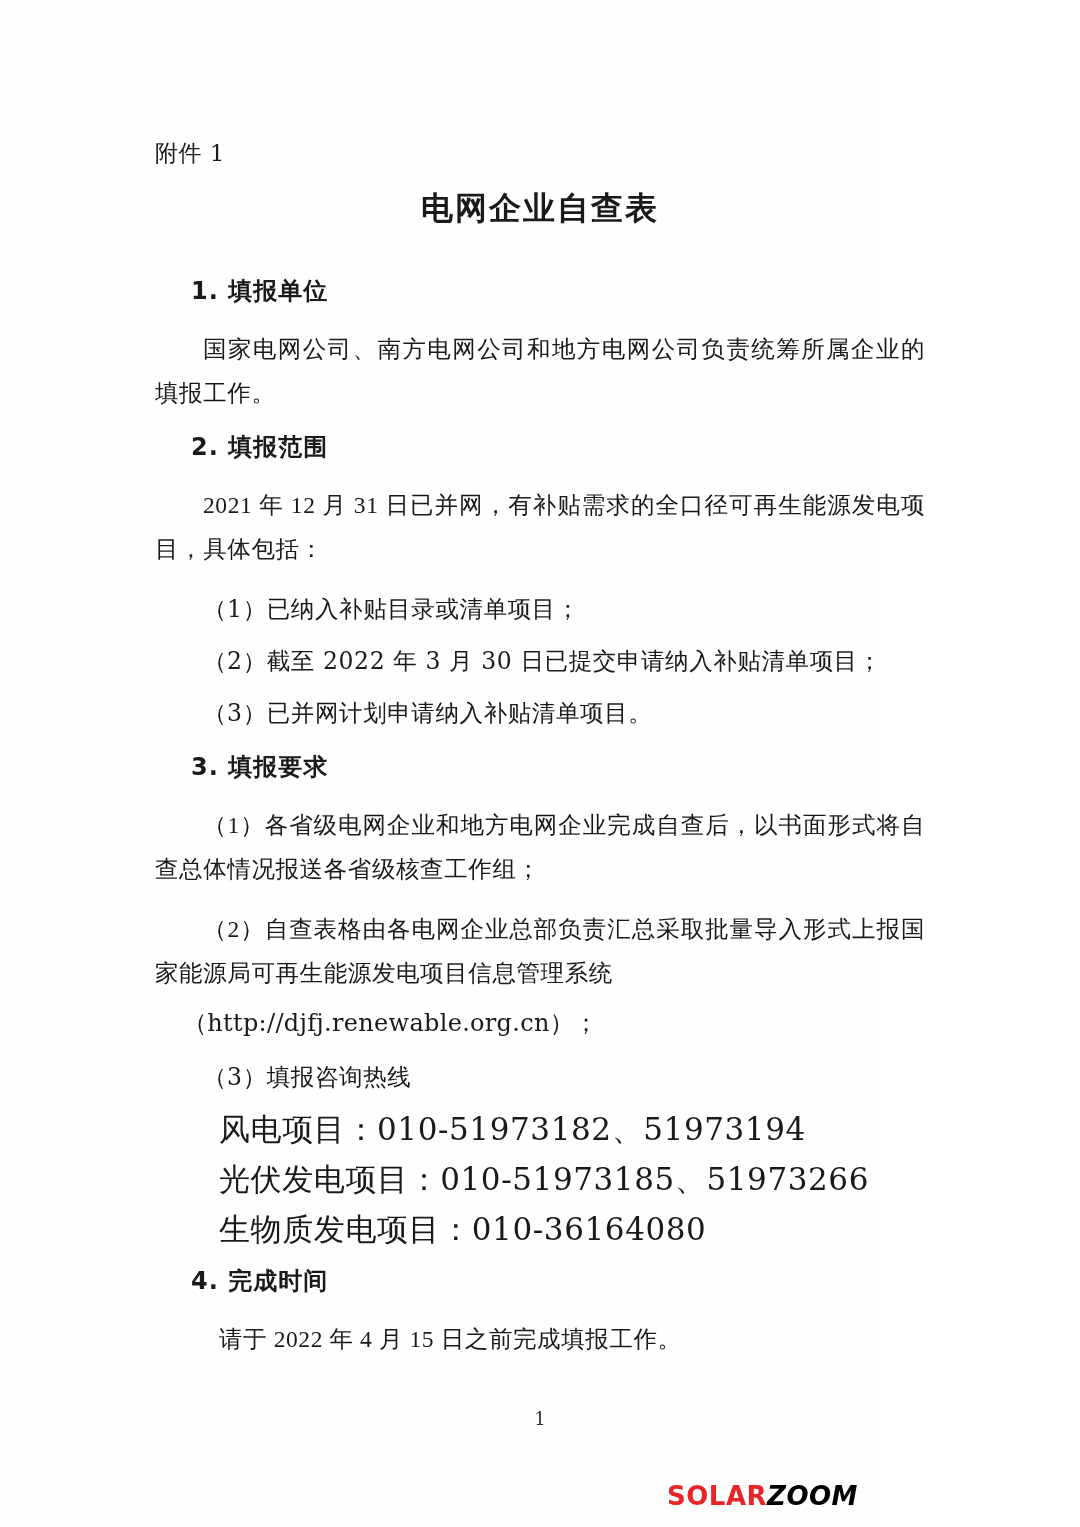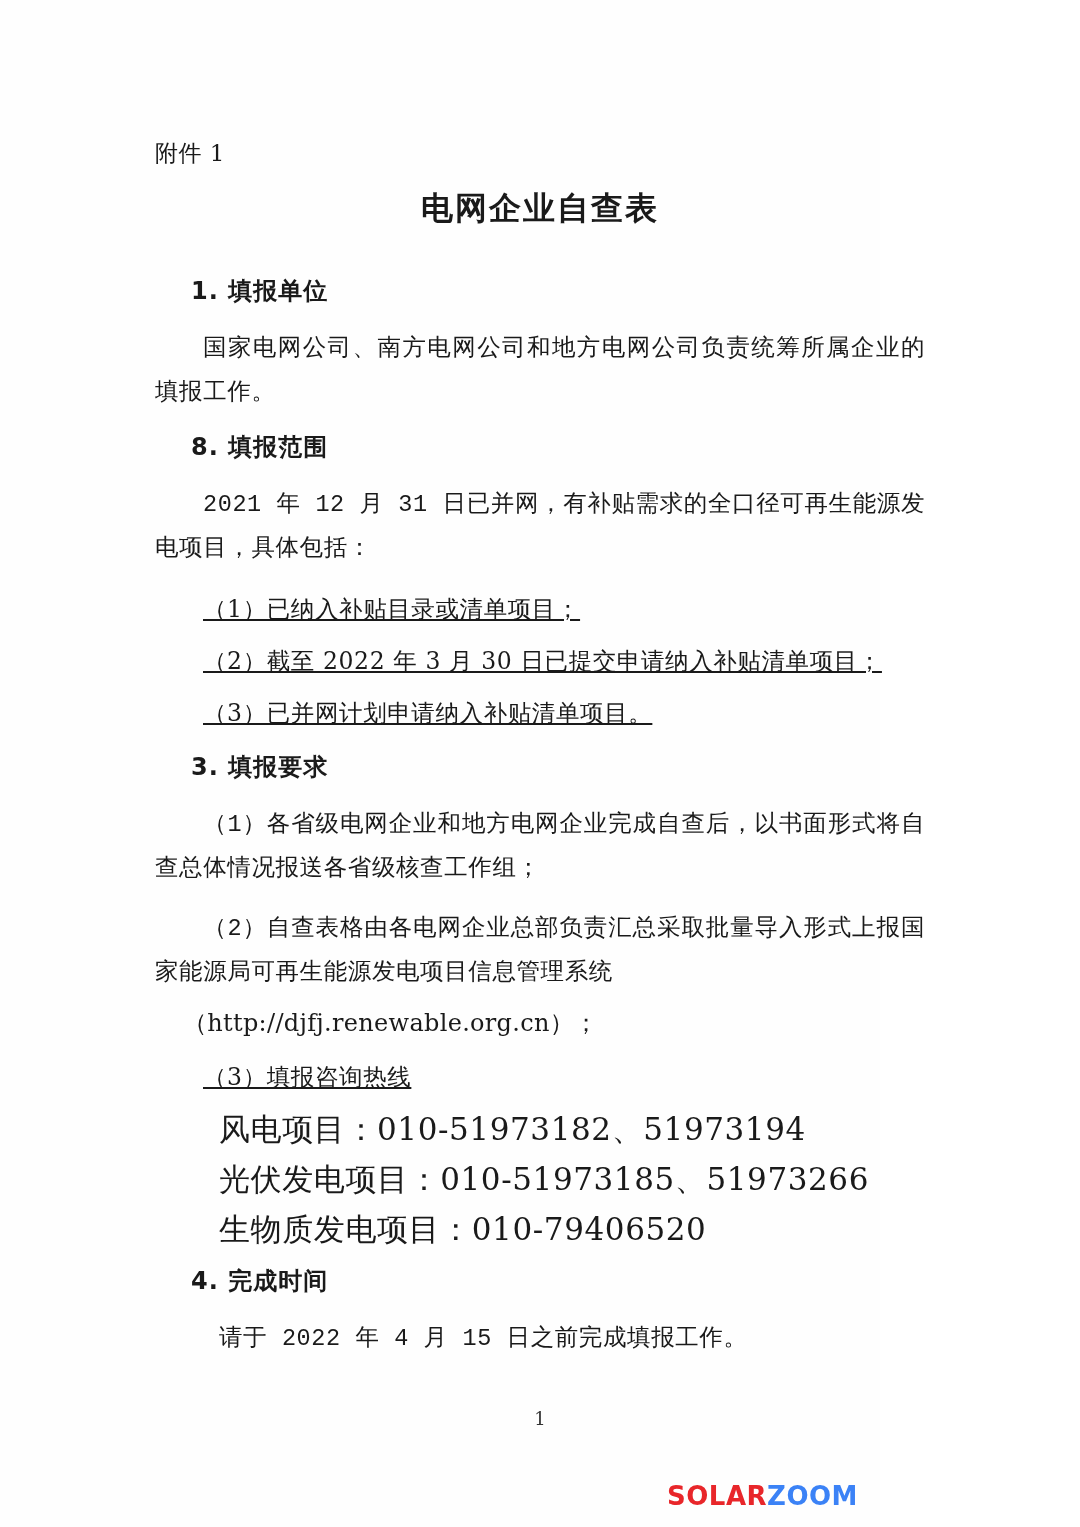--- a/index.html
+++ b/index.html
@@ -58,36 +58,35 @@
     letter-spacing: 1px;
     font-family: "DejaVu Sans", sans-serif;
   }
   .para {
     font-size: 23.5px;
     line-height: 44px;
     margin: 0 0 16px 0;
     text-indent: 48px;
     text-align: justify;
     letter-spacing: 0.6px;
-    font-family: Liberation Mono, monospace;
+    font-family: Liberation Serif, serif;
   }
   .para.tight {
     margin-bottom: 6px;
   }
   .para.noindent {
     text-indent: 0;
   }
   .item {
     font-size: 23.5px;
     line-height: 44px;
     margin: 0 0 8px 0;
     text-indent: 48px;
     letter-spacing: 0.6px;
     font-family: "DejaVu Serif", serif;
-    text-decoration: underline;
   }
   .subline {
     font-size: 31px;
     line-height: 44px;
     margin: 0 0 6px 0;
     padding-left: 64px;
     letter-spacing: 0.6px;
     font-family: "DejaVu Serif", serif;
   }
   .url-line {
@@ -113,53 +112,53 @@
     position: absolute;
     right: 22px;
     bottom: 16px;
     font-family: "DejaVu Sans", sans-serif;
     font-weight: bold;
     font-size: 26px;
     letter-spacing: 0.5px;
     color: #e8262a;
     white-space: nowrap;
   }
-  .watermark .zoom { color: #3b82f6; }
+  .watermark .zoom { color: #000000; font-style: italic; }
 </style>
 </head>
 <body>
 
 <div class="page">
 
   <div class="content">
 
     <div class="attach-label">附件 1</div>
 
     <div class="doc-title">电网企业自查表</div>
 
 
     <div class="h2">1. 填报单位</div>
     <p class="para">国家电网公司、南方电网公司和地方电网公司负责统筹所属企业的填报工作。</p>
 
-    <div class="h2">8. 填报范围</div>
+    <div class="h2">2. 填报范围</div>
     <p class="para">2021 年 12 月 31 日已并网，有补贴需求的全口径可再生能源发电项目，具体包括：</p>
     <p class="item">（1）已纳入补贴目录或清单项目；</p>
     <p class="item">（2）截至 2022 年 3 月 30 日已提交申请纳入补贴清单项目；</p>
     <p class="item">（3）已并网计划申请纳入补贴清单项目。</p>
 
     <div class="spacer-sm"></div>
 
     <div class="h2">3. 填报要求</div>
     <p class="para">（1）各省级电网企业和地方电网企业完成自查后，以书面形式将自查总体情况报送各省级核查工作组；</p>
     <p class="para tight">（2）自查表格由各电网企业总部负责汇总采取批量导入形式上报国家能源局可再生能源发电项目信息管理系统</p>
     <p class="url-line">（http://djfj.renewable.org.cn）；</p>
     <p class="item">（3）填报咨询热线</p>
     <p class="subline">风电项目：010-51973182、51973194</p>
     <p class="subline">光伏发电项目：010-51973185、51973266</p>
-    <p class="subline">生物质发电项目：010-79406520</p>
+    <p class="subline">生物质发电项目：010-36164080</p>
 
     <div class="spacer-sm"></div>
 
     <div class="h2">4. 完成时间</div>
     <p class="para noindent" style="padding-left:64px">请于 2022 年 4 月 15 日之前完成填报工作。</p>
 
   </div>
 
   <div class="page-number">1</div>
 

